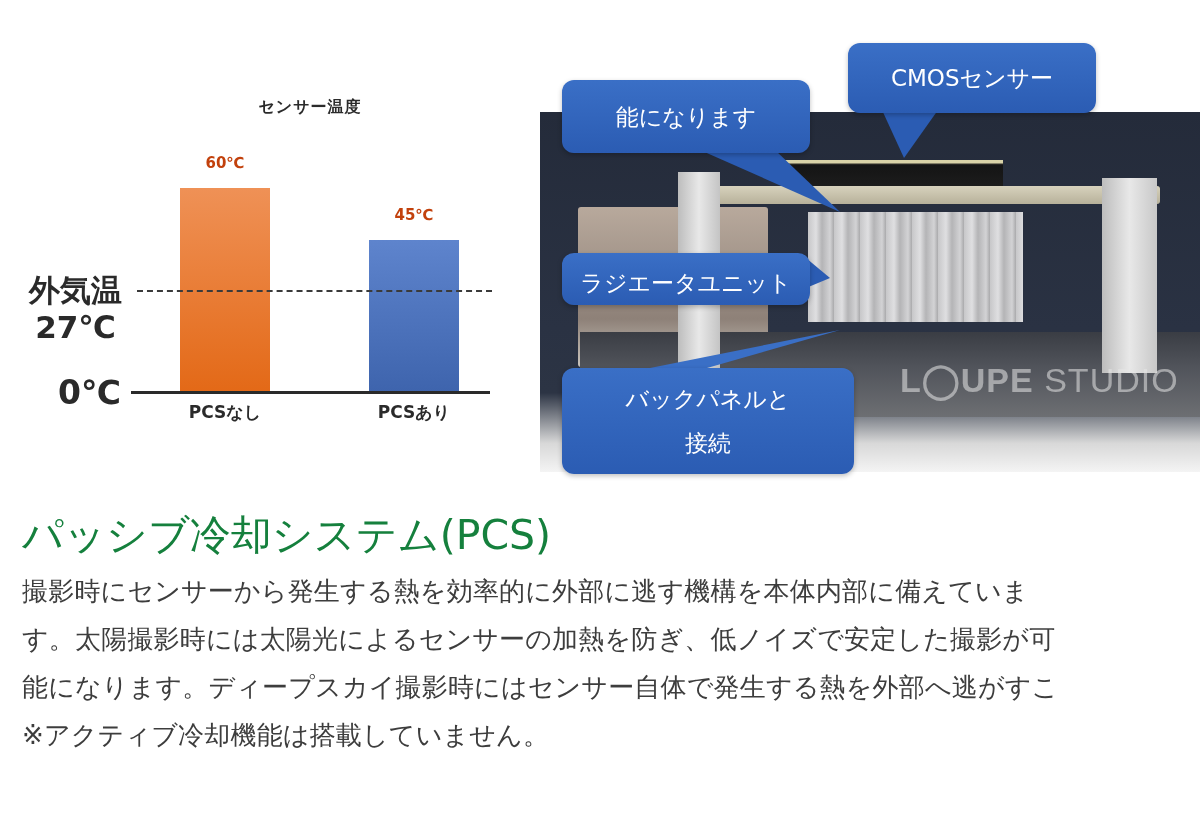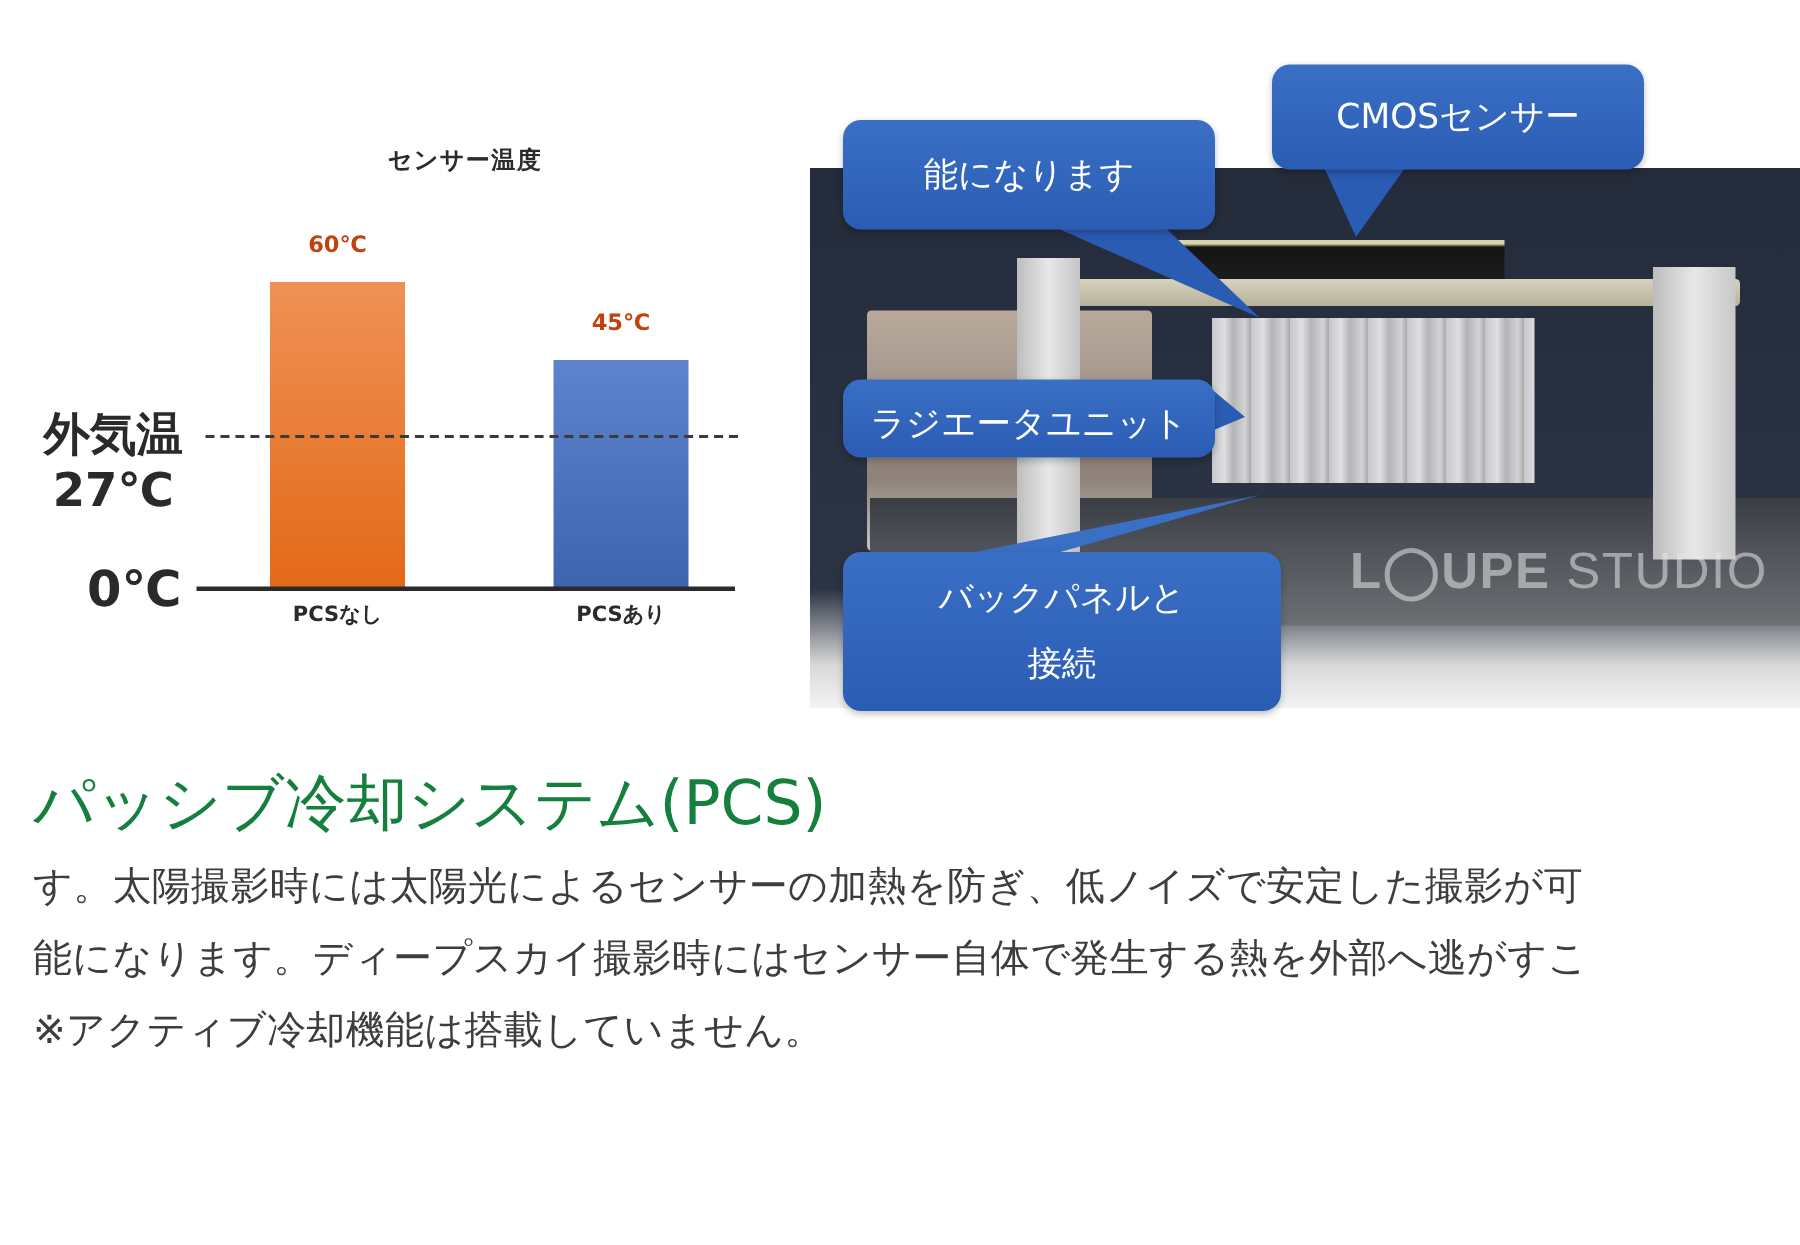--- a/index.html
+++ b/index.html
@@ -17,21 +17,21 @@
     background: linear-gradient(to bottom, #5e84cd 0%, #3e64ad 100%); }
   .bar-value { position: absolute; width: 120px; text-align: center; font-size: 15px; font-weight: bold; color: #c2410c; }
   .val-orange { left: 165px; top: 74px; }
   .val-blue { left: 354px; top: 126px; }
   .baseline { position: absolute; left: 131px; top: 311px; width: 359px; height: 3px; background: #2a2a2a; }
   .ambient-line { position: absolute; left: 137px; top: 210px; width: 355px; height: 0;
     border-top: 2px dashed #3a3a3a; }
   .ambient-label { position: absolute; left: 18px; top: 192px; width: 115px; text-align: center;
     font-size: 31px; font-weight: bold; color: #2a2a2a; line-height: 37px; }
   .zero-label { position: absolute; left: 58px; top: 293px; font-size: 33px; font-weight: bold; color: #2a2a2a; }
-  .cat-label { position: absolute; width: 140px; text-align: center; font-size: 14px; font-weight: bold; color: #2a2a2a; top: 321px; }
+  .cat-label { position: absolute; width: 140px; text-align: center; font-size: 17px; font-weight: bold; color: #2a2a2a; top: 321px; }
   .cat-1 { left: 155px; }
   .cat-2 { left: 344px; }
 
   
   .photo { position: absolute; left: 540px; top: 112px; width: 660px; height: 360px; overflow: hidden;
     background: linear-gradient(to bottom, #242b3a 0%, #2a3243 60%, #2c3444 78%, #d8d8d8 92%, #f4f4f4 100%); }
   .pcb-board { position: absolute; left: 140px; top: 74px; width: 480px; height: 18px;
     background: linear-gradient(to bottom, #d7d2bd, #b7b19a); border-radius: 3px; }
   .sensor-chip { position: absolute; left: 243px; top: 48px; width: 220px; height: 26px;
     background: linear-gradient(to bottom, #d9d3a8 0%, #d9d3a8 10%, #141414 18%, #1c1c1c 100%); }
@@ -127,16 +127,17 @@
 </div>
 
 <div class="callout-tail tail-backpanel"></div>
 <div class="callout c-backpanel">
   <span>バックパネルと</span>
   <span>接続</span>
 </div>
 
 <h1 class="heading">パッシブ冷却システム(PCS)</h1>
 <div class="body-text">
+  <span class="body-line">撮影時にセンサーから発生する熱を効率的に外部に逃す機構を本体内部に備えていま</span>
   <span class="body-line">す。太陽撮影時には太陽光によるセンサーの加熱を防ぎ、低ノイズで安定した撮影が可</span>
   <span class="body-line">能になります。ディープスカイ撮影時にはセンサー自体で発生する熱を外部へ逃がすこ</span>
   <span class="body-line">※アクティブ冷却機能は搭載していません。</span>
 </div>
 
 </body></html>

